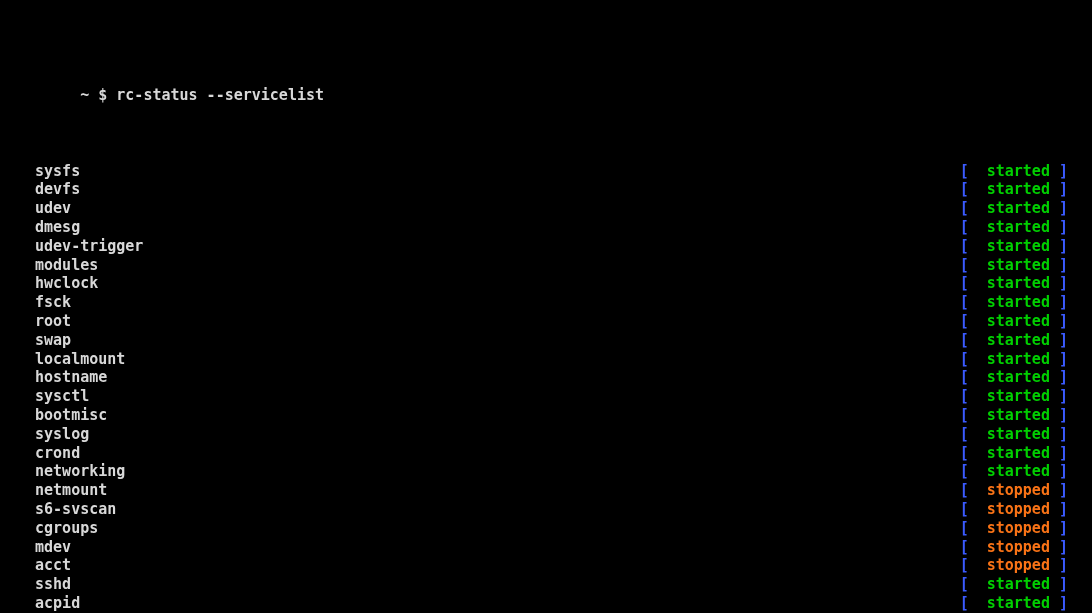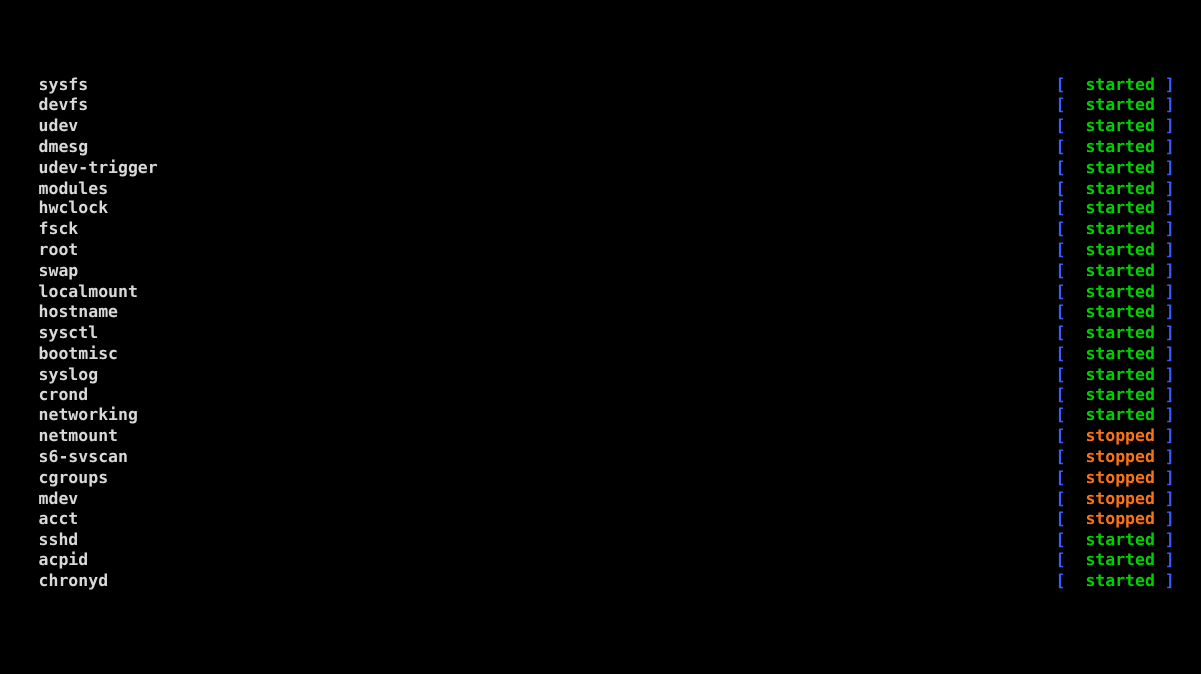--- a/index.html
+++ b/index.html
@@ -35,14 +35,20 @@
   }
   .blue    { color: #3b5bff; }
   .green   { color: #00d000; }
   .red     { color: #f97316; }
   .white   { color: #d8d8d8; }
 </style>
 </head>
 <body>
 
 <div class="terminal">
+  <div class="row">
+    <span class="left white">
+      <span>~ $ </span><span>rc-status --servicelist</span>
+    </span>
+    <span class="right"></span>
+  </div>
   <div id="service-list"><div class="row"><span class="left white"> sysfs</span><span class="right"><span class="blue">[</span><span class="green">  started </span><span class="blue">]</span></span></div><div class="row"><span class="left white"> devfs</span><span class="right"><span class="blue">[</span><span class="green">  started </span><span class="blue">]</span></span></div><div class="row"><span class="left white"> udev</span><span class="right"><span class="blue">[</span><span class="green">  started </span><span class="blue">]</span></span></div><div class="row"><span class="left white"> dmesg</span><span class="right"><span class="blue">[</span><span class="green">  started </span><span class="blue">]</span></span></div><div class="row"><span class="left white"> udev-trigger</span><span class="right"><span class="blue">[</span><span class="green">  started </span><span class="blue">]</span></span></div><div class="row"><span class="left white"> modules</span><span class="right"><span class="blue">[</span><span class="green">  started </span><span class="blue">]</span></span></div><div class="row"><span class="left white"> hwclock</span><span class="right"><span class="blue">[</span><span class="green">  started </span><span class="blue">]</span></span></div><div class="row"><span class="left white"> fsck</span><span class="right"><span class="blue">[</span><span class="green">  started </span><span class="blue">]</span></span></div><div class="row"><span class="left white"> root</span><span class="right"><span class="blue">[</span><span class="green">  started </span><span class="blue">]</span></span></div><div class="row"><span class="left white"> swap</span><span class="right"><span class="blue">[</span><span class="green">  started </span><span class="blue">]</span></span></div><div class="row"><span class="left white"> localmount</span><span class="right"><span class="blue">[</span><span class="green">  started </span><span class="blue">]</span></span></div><div class="row"><span class="left white"> hostname</span><span class="right"><span class="blue">[</span><span class="green">  started </span><span class="blue">]</span></span></div><div class="row"><span class="left white"> sysctl</span><span class="right"><span class="blue">[</span><span class="green">  started </span><span class="blue">]</span></span></div><div class="row"><span class="left white"> bootmisc</span><span class="right"><span class="blue">[</span><span class="green">  started </span><span class="blue">]</span></span></div><div class="row"><span class="left white"> syslog</span><span class="right"><span class="blue">[</span><span class="green">  started </span><span class="blue">]</span></span></div><div class="row"><span class="left white"> crond</span><span class="right"><span class="blue">[</span><span class="green">  started </span><span class="blue">]</span></span></div><div class="row"><span class="left white"> networking</span><span class="right"><span class="blue">[</span><span class="green">  started </span><span class="blue">]</span></span></div><div class="row"><span class="left white"> netmount</span><span class="right"><span class="blue">[</span><span class="red">  stopped </span><span class="blue">]</span></span></div><div class="row"><span class="left white"> s6-svscan</span><span class="right"><span class="blue">[</span><span class="red">  stopped </span><span class="blue">]</span></span></div><div class="row"><span class="left white"> cgroups</span><span class="right"><span class="blue">[</span><span class="red">  stopped </span><span class="blue">]</span></span></div><div class="row"><span class="left white"> mdev</span><span class="right"><span class="blue">[</span><span class="red">  stopped </span><span class="blue">]</span></span></div><div class="row"><span class="left white"> acct</span><span class="right"><span class="blue">[</span><span class="red">  stopped </span><span class="blue">]</span></span></div><div class="row"><span class="left white"> sshd</span><span class="right"><span class="blue">[</span><span class="green">  started </span><span class="blue">]</span></span></div><div class="row"><span class="left white"> acpid</span><span class="right"><span class="blue">[</span><span class="green">  started </span><span class="blue">]</span></span></div><div class="row"><span class="left white"> chronyd</span><span class="right"><span class="blue">[</span><span class="green">  started </span><span class="blue">]</span></span></div></div>
 </div>
 
 </body></html>

